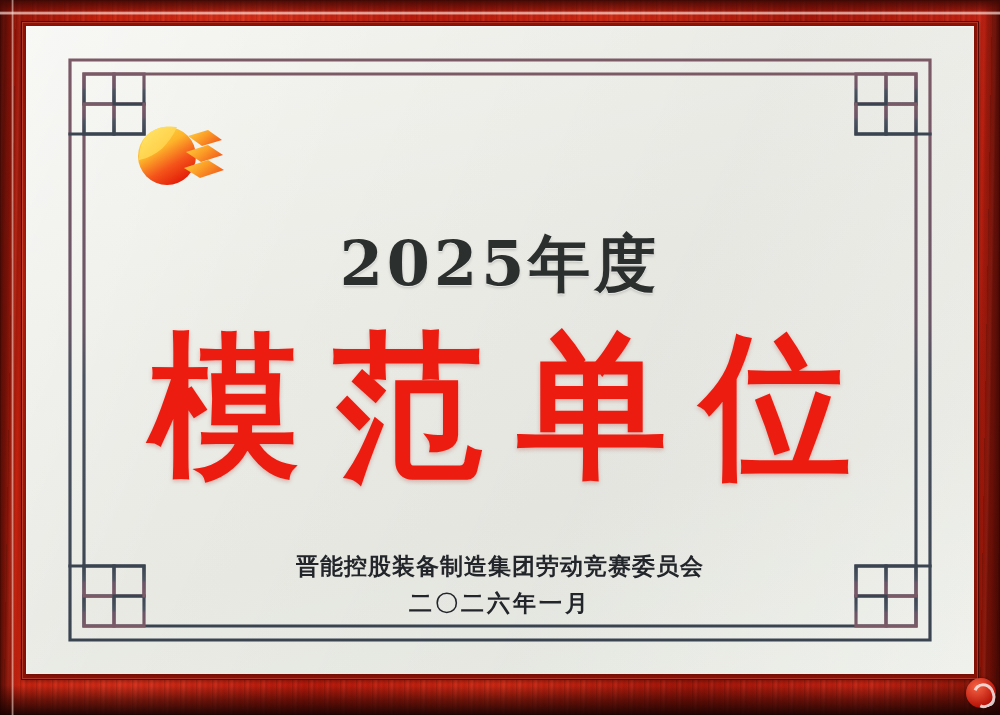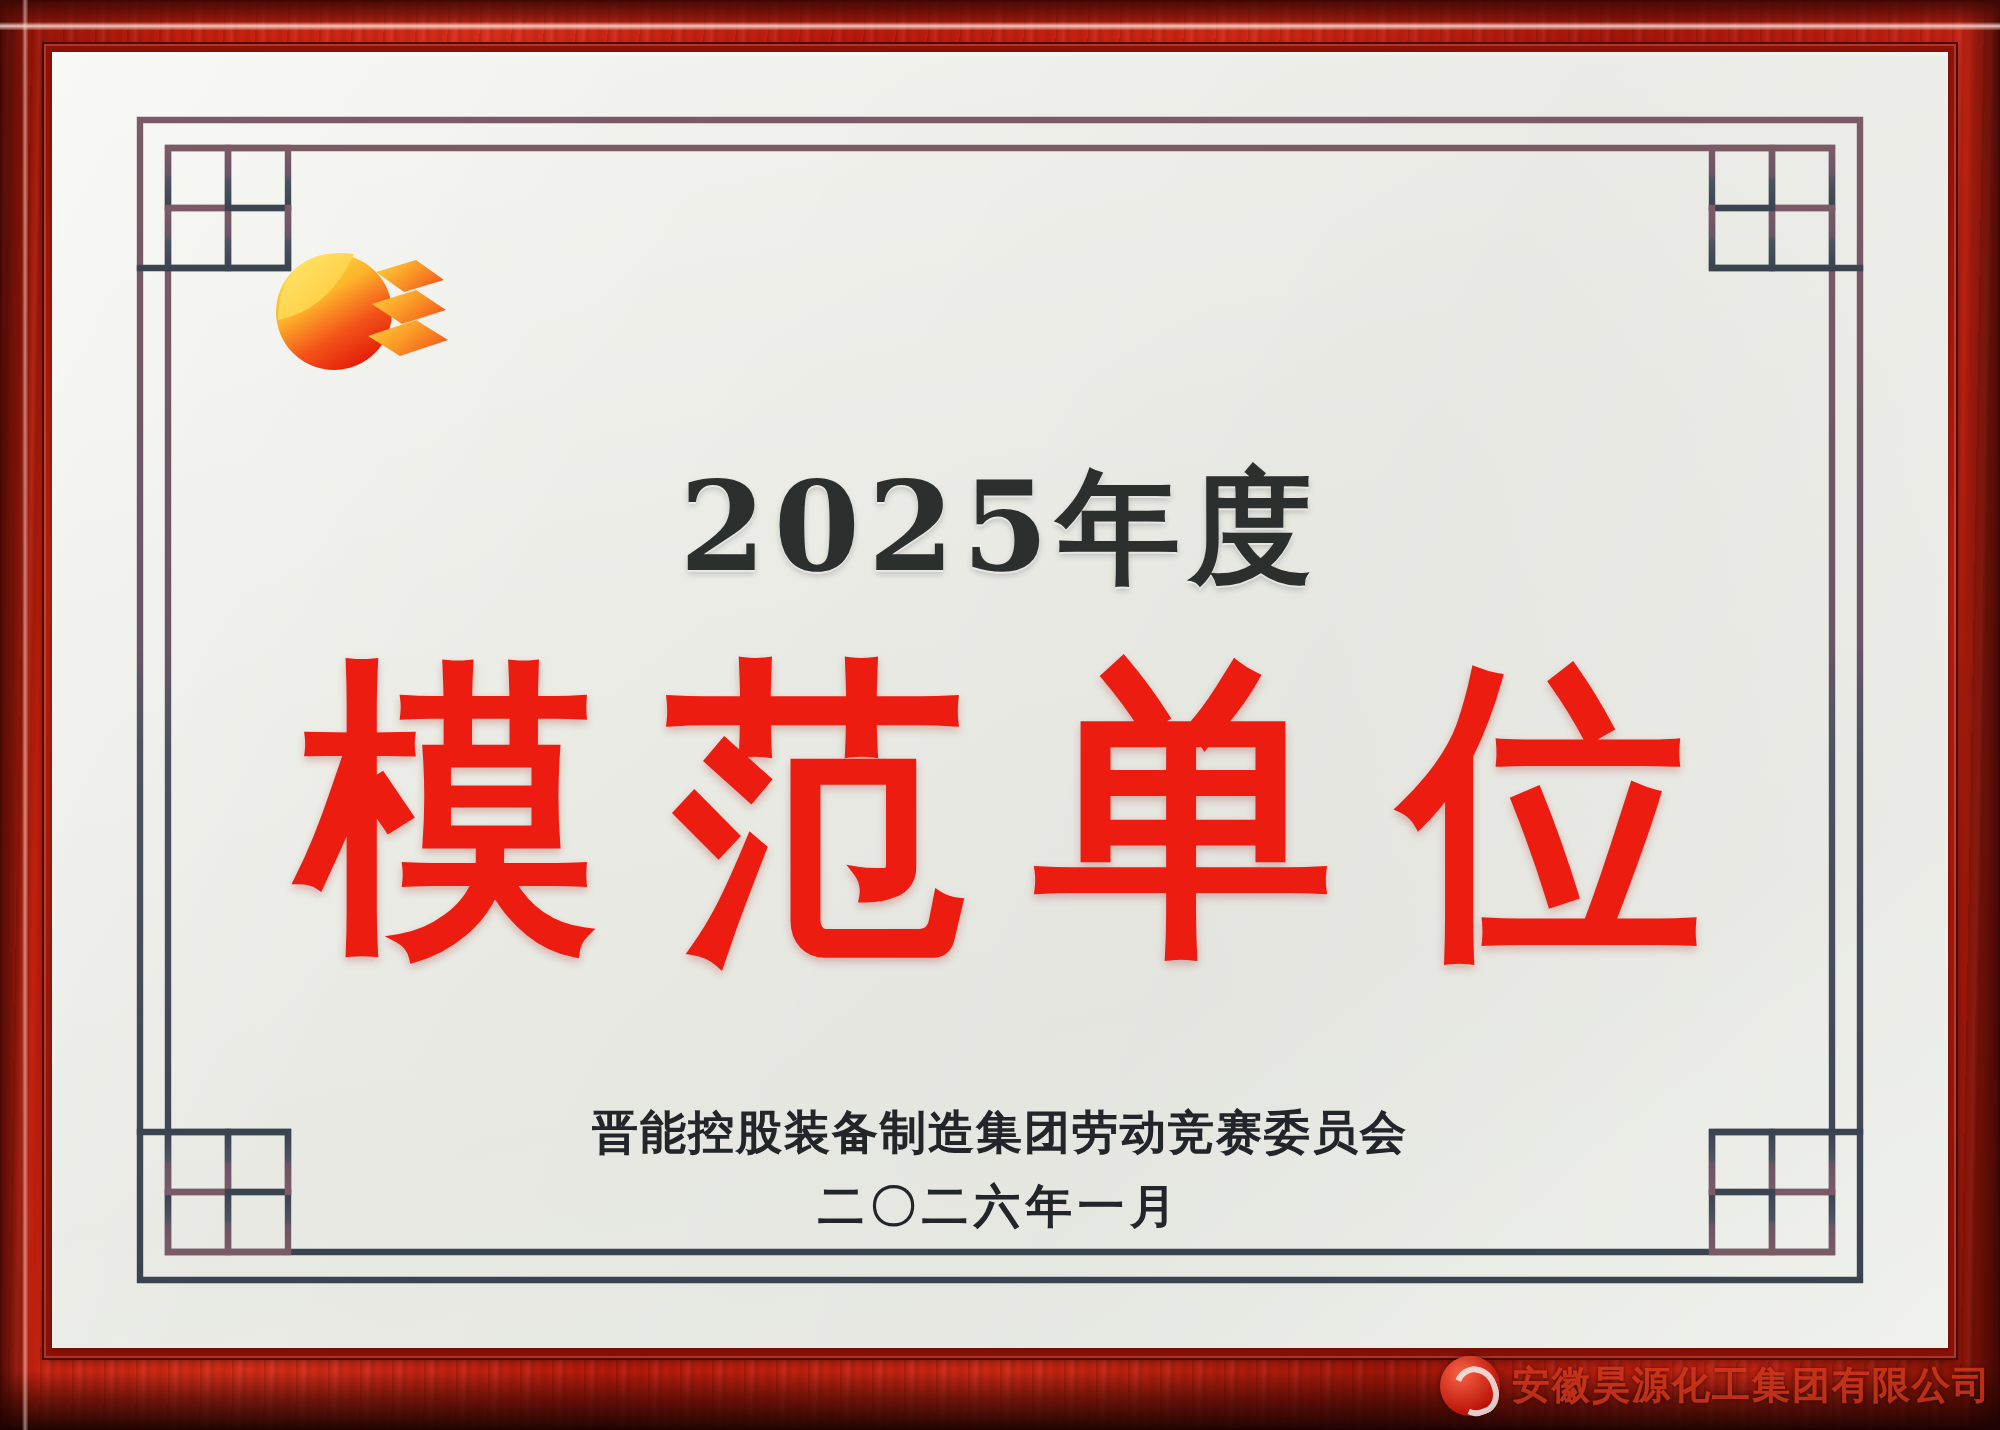--- a/index.html
+++ b/index.html
@@ -231,16 +231,15 @@
 
     <div id="main-title">模范单位</div>
 
     <div id="issue-date">二〇二六年一月</div>
     <div id="issuer">晋能控股装备制造集团劳动竞赛委员会</div>
 
   </div>
 
   <div id="watermark">
     <span class="wm-mark"></span>
-    <span class="wm-text">安徽昊源化工集团有限公司</span>
   </div>
 
 </div>
 
 </body></html>

